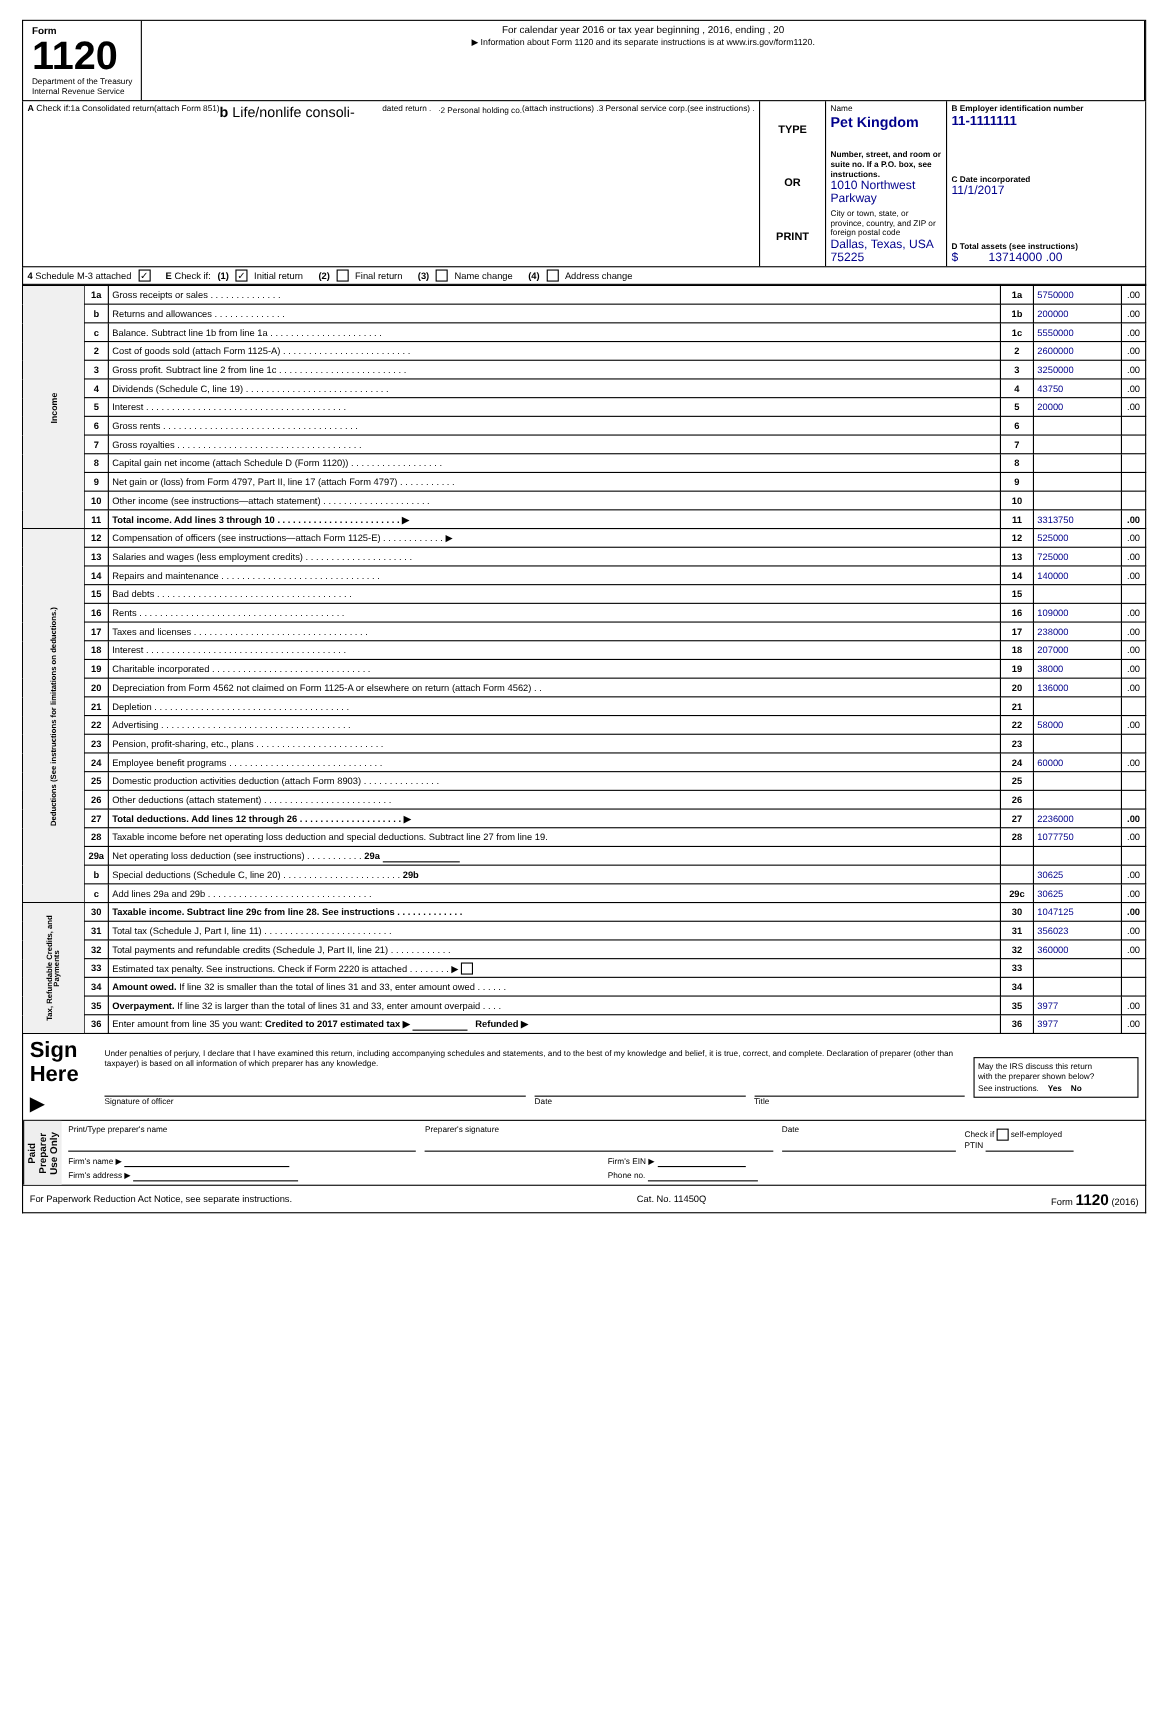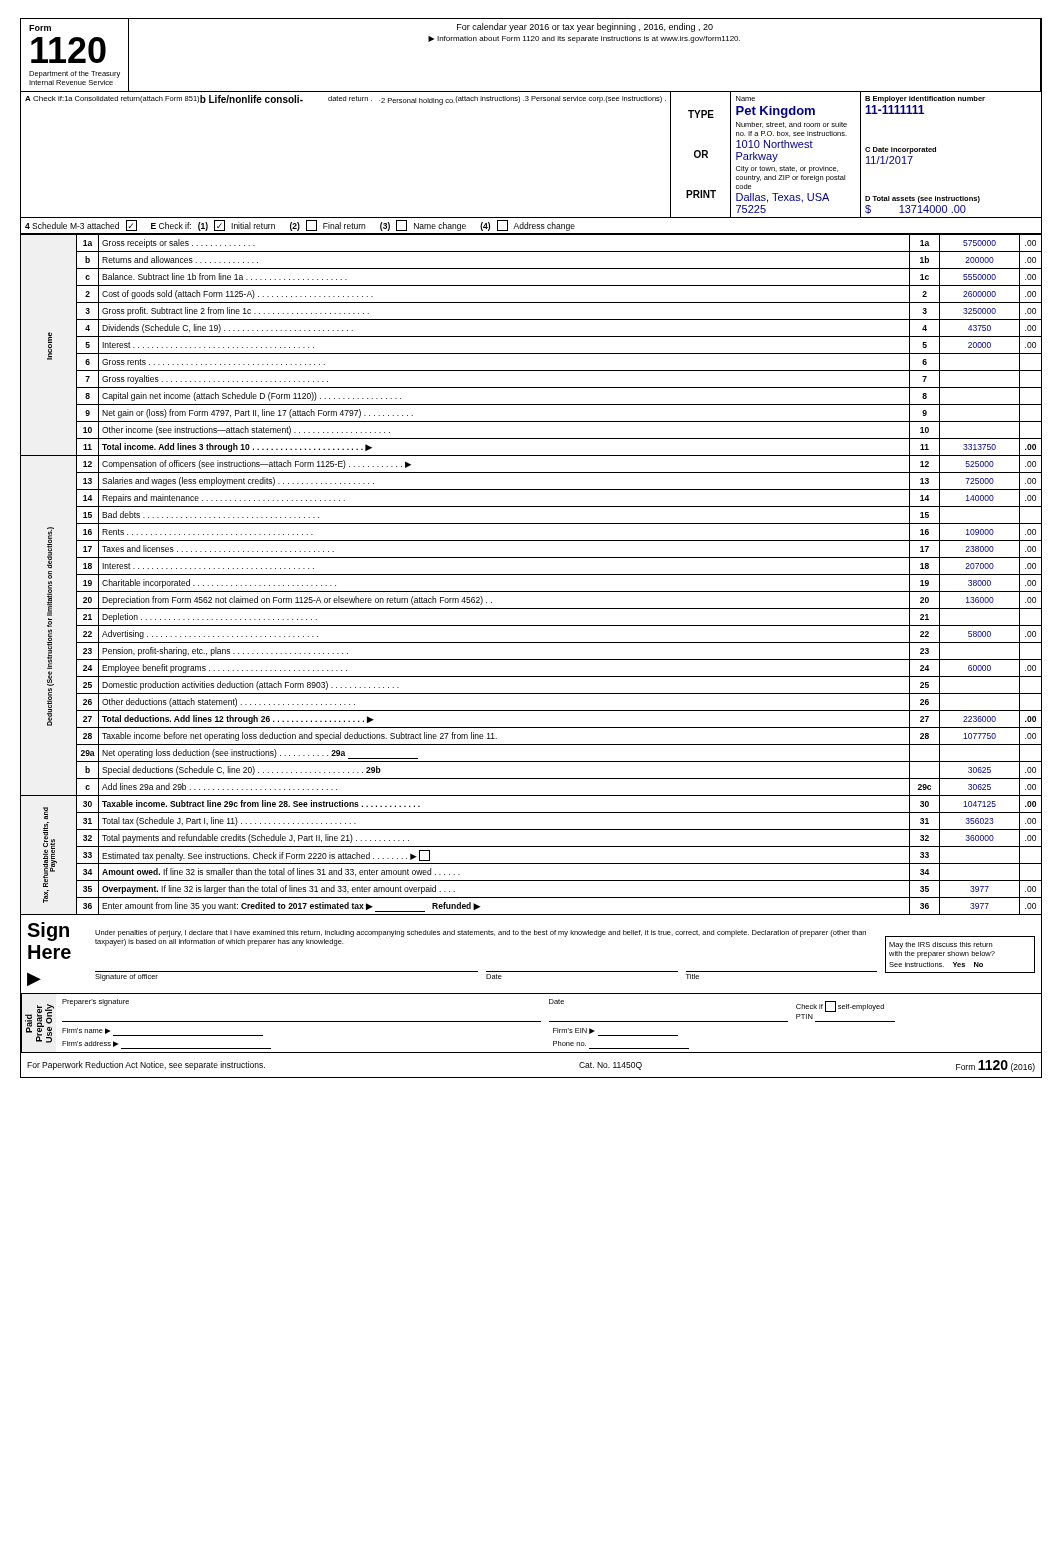--- a/index.html
+++ b/index.html
@@ -21,21 +21,21 @@
     table.form-table td {
       border: 1px solid #000;
       padding: 1px 3px;
       font-size: 8.5px;
       vertical-align: middle;
       height: 17px;
     }
     .col-section { width: 22px; background: #eee; text-align: center; }
     .col-linenum { width: 22px; text-align: center; font-weight: bold; }
     .col-linelabel { width: 30px; text-align: center; font-weight: bold; }
-    .col-amount { width: 80px; text-align: center; margin-top: 14px; }
+    .col-amount { width: 80px; text-align: left; margin-top: 14px; }
     .col-cents { width: 22px; text-align: center; }
     .amount-box {
       color: #00008B;
       font-weight: normal;
     }
   </style>
 </head>
 <body>
 
 <div style="border:1px solid #000; display:flex; align-items:stretch;">
@@ -53,36 +53,36 @@
     </div>
     <div style="font-size:8px; margin-top:2px;">▶ Information about Form 1120 and its separate instructions is at www.irs.gov/form1120.</div>
   </div>
 </div>
 
 <div style="border:1px solid #000; border-top:none; display:flex;">
   <div style="border-right:1px solid #000; padding:2px 4px; font-size:8px; min-width:100px; display:flex; justify-content:space-between;">
     <div><strong>A</strong> Check if:</div>
     <div style="font-size:7.5px;">1a Consolidated return</div>
     <div style="font-size:7.5px;">(attach Form 851)</div>
-    <div style="font-size:10px;font-weight:bold;"><strong>b</strong> Life/nonlife consoli-</div>
+    <div style="font-size:13px;"><strong>b</strong> Life/nonlife consoli-</div>
     <div style="font-size:7.5px;margin-left:25px;">dated return . &nbsp; .</div>
     <div style="margin-top:2px; font-size:7.5px;">2  Personal holding co.</div>
     <div style="font-size:7.5px;">(attach instructions) .</div>
     <div style="font-size:7.5px;">3  Personal service corp.</div>
     <div style="font-size:7.5px;">(see instructions) .</div>
   </div>
   <div style="border-right:1px solid #000; padding:2px 4px; min-width:60px; display:flex; flex-direction:column; justify-content:space-around; align-items:center;">
     <div style="font-weight:bold; font-size:10px;">TYPE</div>
     <div style="font-weight:bold; font-size:10px;">OR</div>
     <div style="font-weight:bold; font-size:10px;">PRINT</div>
   </div>
   <div style="flex:1; border-right:1px solid #000; padding:2px 4px;">
     <div style="font-size:7.5px;">Name</div>
     <div style="font-size:13px; font-weight:bold; color:#00008B;">Pet Kingdom</div>
-    <div style="font-size:7.5px; margin-top:2px;">Number, street, and room or suite no. If a P.O. box, see instructions.</div>
+    <div style="font-size:7.5px; margin-top:18px;font-weight:bold;">Number, street, and room or suite no. If a P.O. box, see instructions.</div>
     <div style="font-size:11px; color:#00008B;">1010 Northwest Parkway</div>
     <div style="font-size:7.5px; margin-top:2px;">City or town, state, or province, country, and ZIP or foreign postal code</div>
     <div style="font-size:11px; color:#00008B;">Dallas, Texas, USA 75225</div>
   </div>
   <div style="padding:2px 4px; min-width:180px; display:flex; flex-direction:column; justify-content:space-between;">
     <div>
       <div style="font-size:7.5px; font-weight:bold;">B  Employer identification number</div>
       <div style="font-size:12px; color:#00008B; font-weight:bold;">11-1111111</div>
     </div>
     <div>
@@ -328,21 +328,21 @@
   </tr>
   <tr style="font-weight:bold;">
     <td class="col-linenum">27</td>
     <td><strong>Total deductions.</strong> Add lines 12 through 26 . . . . . . . . . . . . . . . . . . . . ▶</td>
     <td class="col-linelabel">27</td>
     <td class="col-amount amount-box">2236000</td>
     <td class="col-cents">.00</td>
   </tr>
   <tr>
     <td class="col-linenum">28</td>
-    <td>Taxable income before net operating loss deduction and special deductions. Subtract line 27 from line 11.</td>
+    <td>Taxable income before net operating loss deduction and special deductions. Subtract line 27 from line 19.</td>
     <td class="col-linelabel">28</td>
     <td class="col-amount amount-box">1077750</td>
     <td class="col-cents">.00</td>
   </tr>
   <tr>
     <td class="col-linenum">29a</td>
     <td>Net operating loss deduction (see instructions) . . . . . . . . . . . <strong>29a</strong> <span style="display:inline-block;width:70px;border-bottom:1px solid #000;">&nbsp;</span></td>
     <td class="col-linelabel"></td>
     <td class="col-amount amount-box"></td>
     <td class="col-cents"></td>
@@ -452,20 +452,24 @@
 
 <div style="border:1px solid #000; border-top:none; display:flex;">
   <div style="writing-mode:vertical-rl; transform:rotate(180deg); font-size:9px; font-weight:bold; background:#eee; padding:4px 2px; border-right:1px solid #000; text-align:center; min-width:20px;">
     <span>Paid</span><br>
     <span>Preparer</span><br>
     <span>Use Only</span>
   </div>
   <div style="flex:1; padding:3px 6px; font-size:8.5px;">
     <div style="display:flex; gap:8px; margin-bottom:3px;">
       <div style="flex:2;">
+        <div style="font-size:7.5px;">Print/Type preparer's name</div>
+        <div style="border-bottom:1px solid #000; height:16px;">&nbsp;</div>
+      </div>
+      <div style="flex:2;">
         <div style="font-size:7.5px;">Preparer's signature</div>
         <div style="border-bottom:1px solid #000; height:16px;">&nbsp;</div>
       </div>
       <div style="flex:1;">
         <div style="font-size:7.5px;">Date</div>
         <div style="border-bottom:1px solid #000; height:16px;">&nbsp;</div>
       </div>
       <div style="flex:1; display:flex; flex-direction:column; justify-content:flex-end;">
         <div style="display:flex; align-items:center; gap:2px; font-size:7.5px;">
           <span>Check</span>

